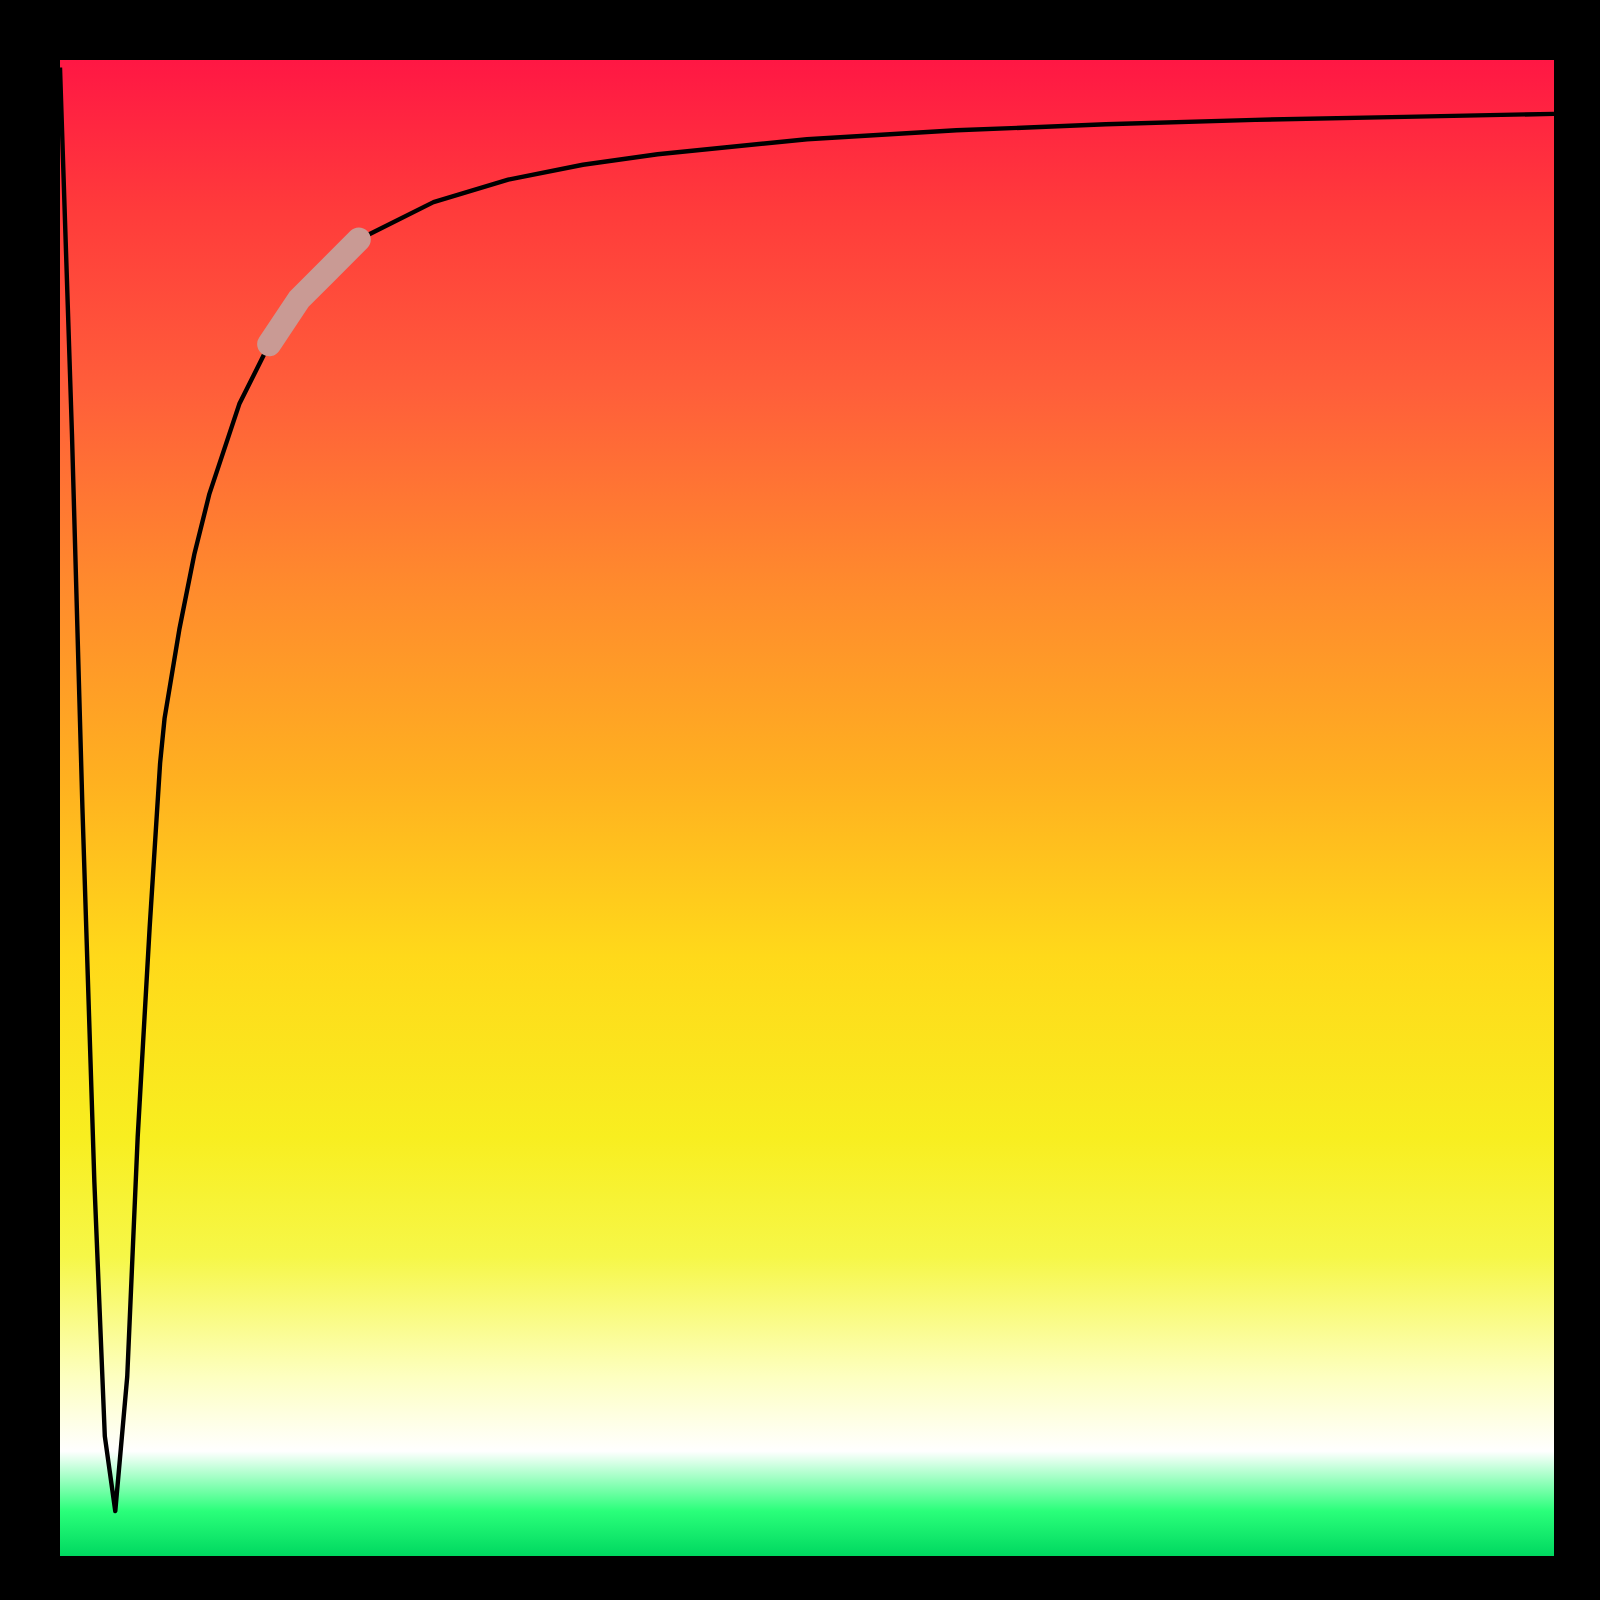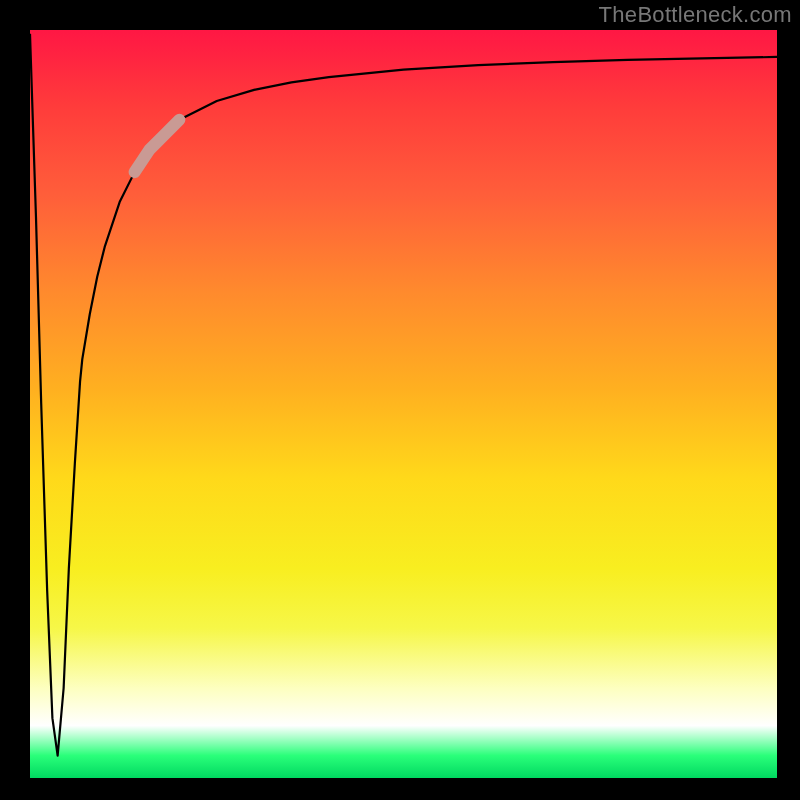--- a/index.html
+++ b/index.html
@@ -52,21 +52,20 @@
     top: 0;
     left: 0;
     width: 747px;
     height: 748px;
   }
 </style>
 </head>
 <body>
 
 <div class="page">
-  <div class="attribution">TheBottleneck.com</div>
 
   <div class="plot-area">
     <svg class="curve" viewBox="0 0 747 748" preserveAspectRatio="none">
       <path fill="none" stroke="#000" stroke-width="2.2" stroke-linejoin="round" d="M0.00 3.74 L5.98 187.00 L11.21 374.00 L17.18 561.00 L22.41 688.16 L27.64 725.56 L33.62 658.24 L38.84 538.56 L44.82 433.84 L50.05 351.56 L52.29 329.12 L59.76 284.24 L67.23 246.84 L74.70 216.92 L89.64 172.04 L104.58 142.12 L119.52 119.68 L134.46 104.72 L149.40 89.76 L186.75 71.06 L224.10 59.84 L261.45 52.36 L298.80 47.12 L373.50 39.64 L448.20 35.16 L522.90 32.16 L597.60 29.92 L672.30 28.42 L747.00 26.93" id="curvePath"></path>
       <path fill="none" stroke="#c99a94" stroke-width="12" stroke-linecap="round" d="M104.58 142.12 L119.52 119.68 L134.46 104.72 L149.40 89.76" id="highlightPath"></path>
     </svg>
   </div>
 </div>
 
 </body></html>

